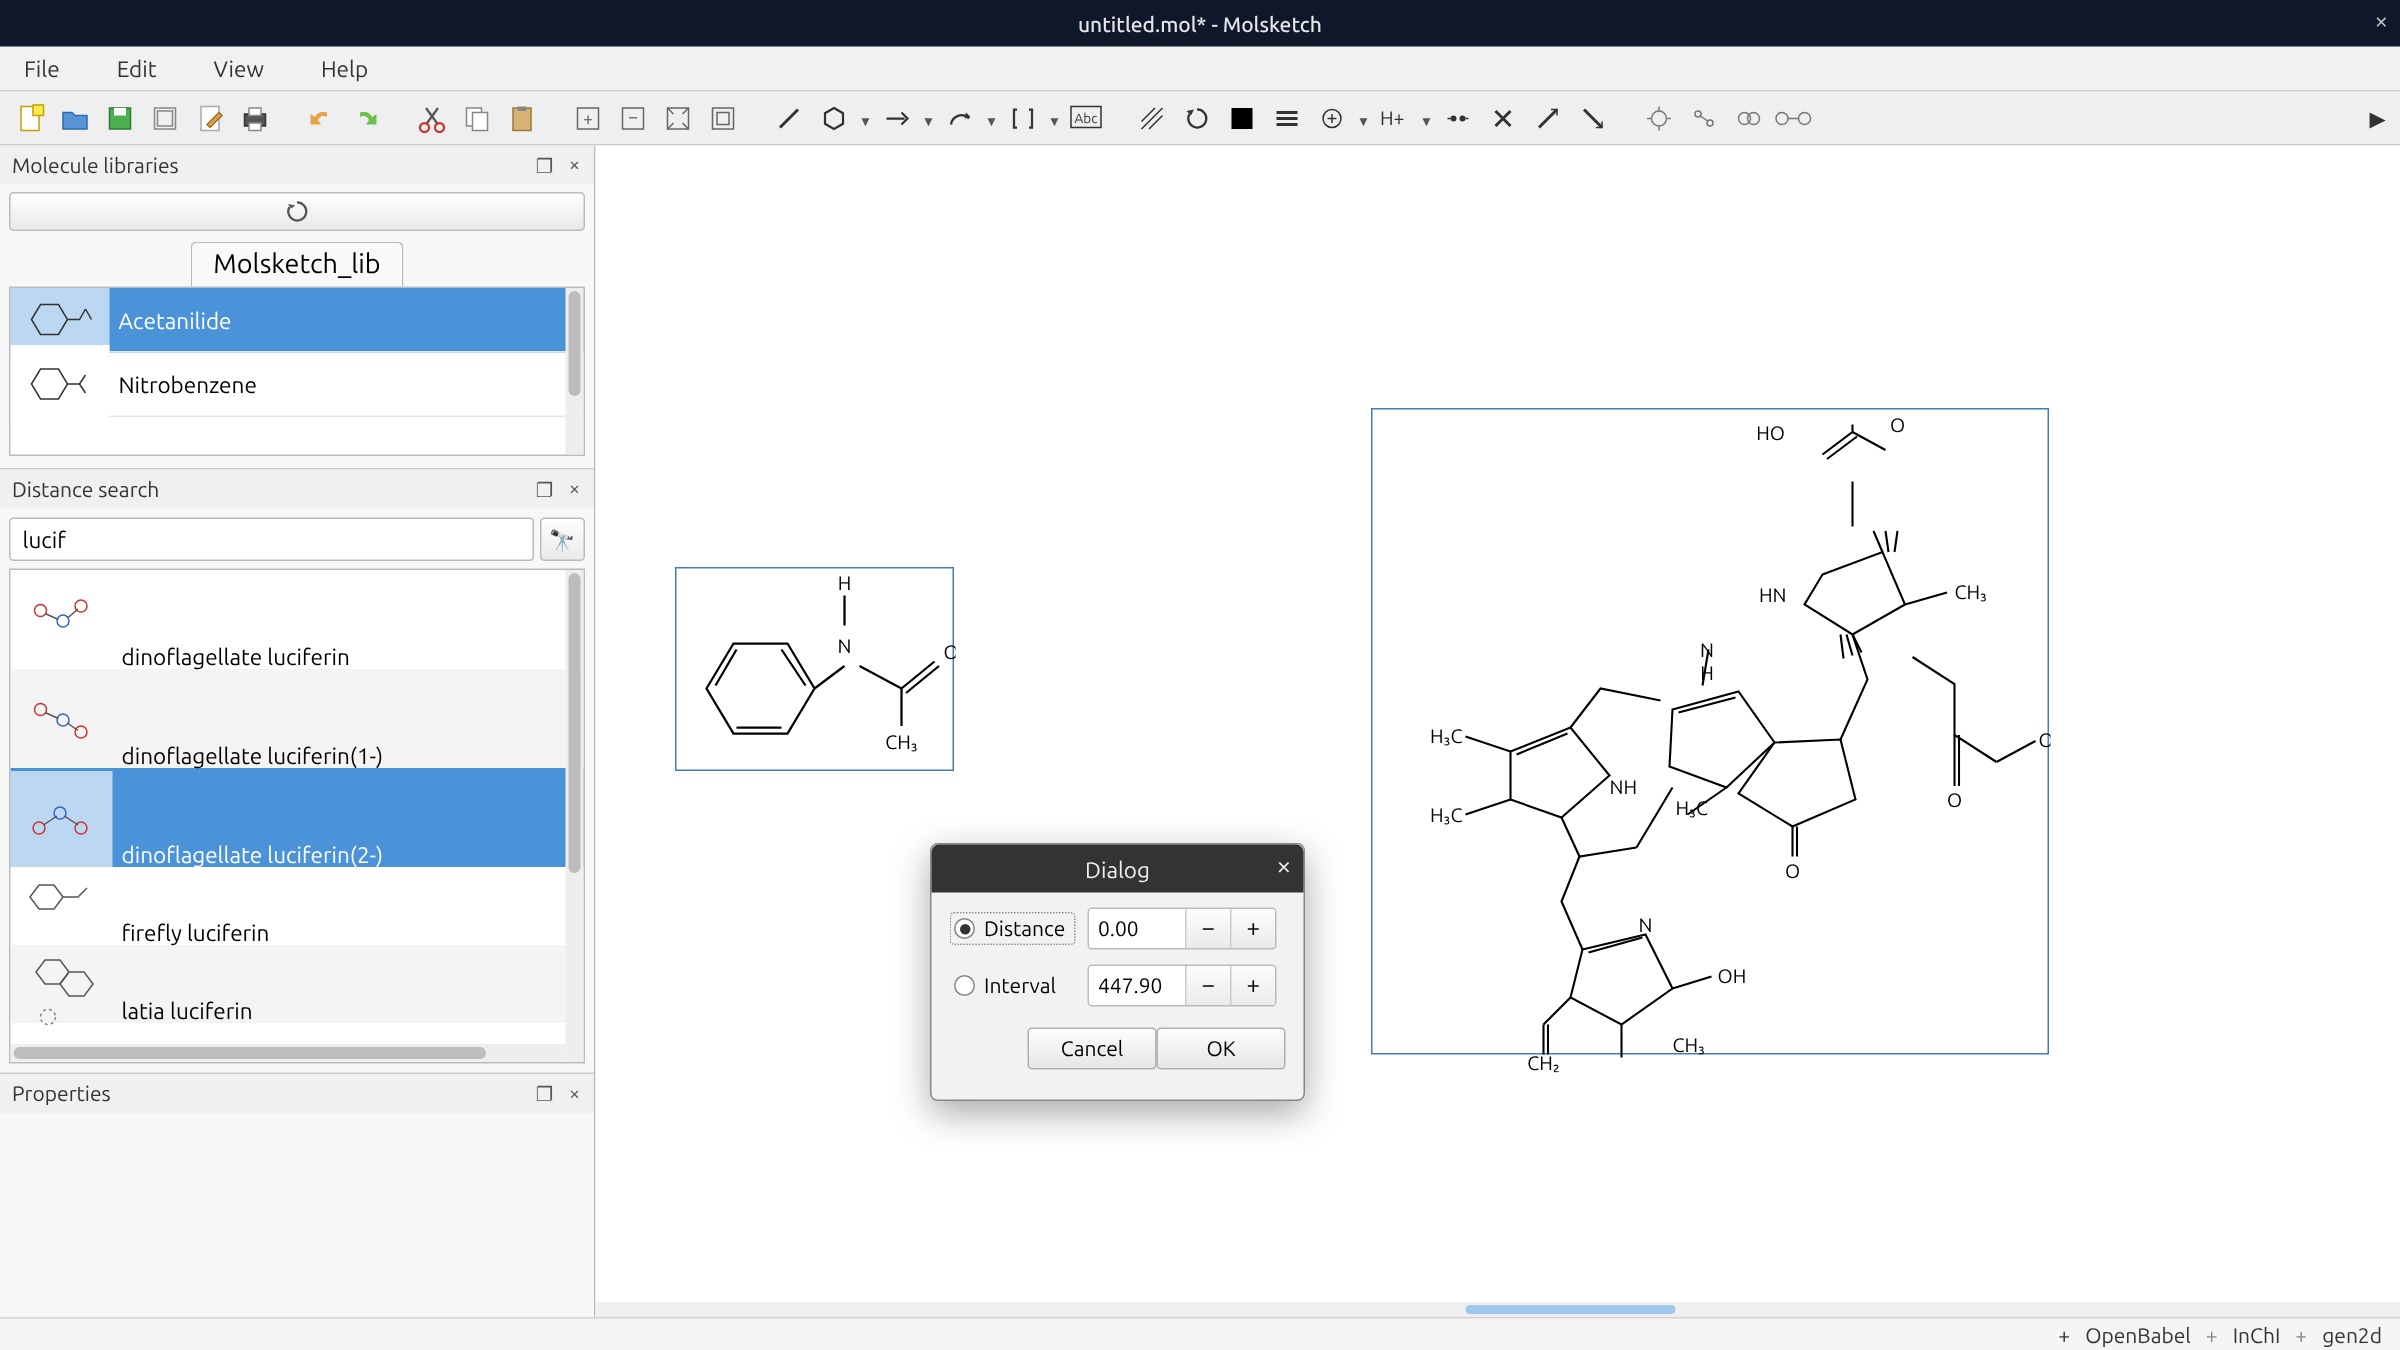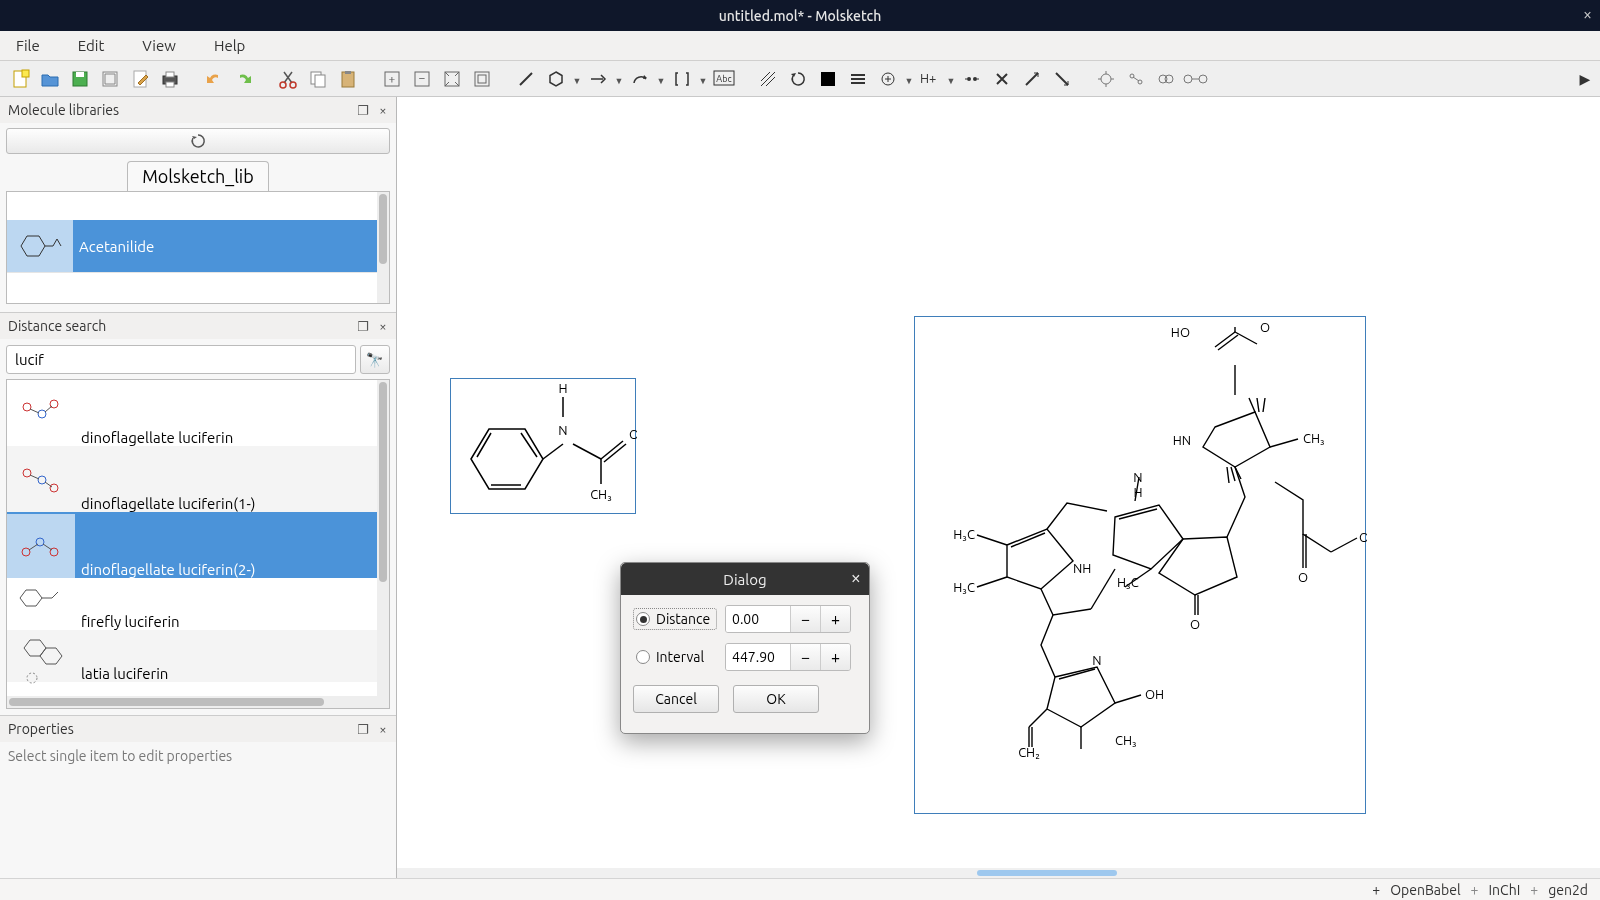--- a/index.html
+++ b/index.html
@@ -30,21 +30,21 @@
   .panel-header { background: #f1f0ef; color: #333; height: 26px; display: flex; align-items: center; padding: 0 8px; font-size: 14px; position: relative; }
   .panel-header .controls { position: absolute; right: 4px; top: 4px; display: flex; gap: 2px; }
   .panel-header .controls span { width: 18px; height: 18px; display:flex; align-items:center; justify-content:center; color:#555; font-size:13px; cursor:pointer;}
 
   
   #panel-libs { flex: 0 0 auto; height: 216px; border-bottom: 1px solid #ccc; }
   .libs-refresh { margin: 5px 6px 4px 6px; height: 26px; border: 1px solid #bbb; border-radius: 3px; background: linear-gradient(#fefefe,#e9e9e9); display:flex; align-items:center; justify-content:center; cursor:pointer; }
   .libs-tabs { display:flex; justify-content:center; margin-top: 3px; }
   .libs-tab { border: 1px solid #bbb; border-bottom: none; border-radius: 4px 4px 0 0; padding: 4px 14px 5px 14px; background: #f9f9f9; font-size: 18px; }
   .libs-list { margin: 0 6px 6px 6px; border: 1px solid #bbb; background: #fff; height: 113px; overflow: hidden; position: relative; }
-  .libs-list .row { display:flex; align-items:center; height: 53px; border-bottom: 1px solid #e5e5e5; cursor:pointer;margin-top:28px; }
+  .libs-list .row { display:flex; align-items:center; height: 43px; border-bottom: 1px solid #e5e5e5; cursor:pointer; }
   .libs-list .row .thumb { width: 66px; height: 52px; background:#fff; display:flex; align-items:center; justify-content:center; }
   .libs-list .row .lbl { padding-left: 6px; font-size: 15px; }
   .libs-list .row.selected { background: #4b93d9; color: #fff; }
   .libs-list .row.selected .thumb { background:#bcd7f1; }
   .libs-scroll { position:absolute; right:0; top:0; bottom:0; width: 12px; background:#eee; }
   .libs-scroll .thumbbar { position:absolute; left:2px; right:2px; top:2px; height:70px; background:#bdbdbd; border-radius:4px;}
 
   
   #panel-wiki { flex: 0 0 auto; height: 403px; border-bottom: 1px solid #ccc; }
   .wiki-searchrow { display:flex; gap:4px; margin: 6px 6px 5px 6px; }
@@ -83,21 +83,21 @@
   .dialog .dhead .dclose { position:absolute; right:8px; top:4px; font-size:18px; cursor:pointer;}
   .dialog .dbody { padding: 10px 12px 8px 12px; }
   .dialog .drow { display:flex; align-items:center; gap: 8px; margin-bottom: 10px; }
   .dialog .rlabel { display:flex; align-items:center; gap:6px; width: 84px; border:1px dotted transparent; padding:2px 2px; border-radius:3px;}
   .dialog .rlabel.focused { border:1px dotted #888; }
   .dialog .radio { width:14px; height:14px; border-radius:50%; border:1px solid #888; display:inline-flex; align-items:center; justify-content:center; background:#fff;}
   .dialog .radio.checked::after { content:""; width:7px; height:7px; background:#333; border-radius:50%; }
   .dialog .spin { display:flex; border:1px solid #bbb; border-radius:3px; overflow:hidden; }
   .dialog .spin input { width: 64px; border:none; padding:5px 6px; font-size:14px; background:#fff;}
   .dialog .spin button { width: 30px; border:none; border-left:1px solid #ccc; background:linear-gradient(#fdfdfd,#eaeaea); font-size:16px; cursor:pointer;}
-  .dialog .dactions { display:flex; justify-content:flex-start; gap: 14px; padding: 4px 0 12px 0;}
+  .dialog .dactions { display:flex; justify-content:flex-end; padding: 4px 0 12px 0;}
   .dialog .dactions button { width: 86px; height: 28px; border:1px solid #b0b0b0; border-radius:3px; background:linear-gradient(#fdfdfd,#e6e6e6); font-size:14px; cursor:pointer;}
 
   
   .thumb svg { width: 58px; height: 44px; }
 </style>
 </head>
 <body>
 
 <div class="titlebar">
   <span class="title">untitled.mol* - Molsketch</span>
@@ -460,21 +460,20 @@
     </div>
 
     <div class="panel" id="panel-props">
       <div class="panel-header">
         <span>Properties</span>
         <div class="controls">
           <span>❐</span>
           <span>×</span>
         </div>
       </div>
-      <div class="hint">Select single item to edit properties</div>
     </div>
 
   </div>
 
   <div class="canvas">
     <div class="selbox" style="left:53px; top:281px; width:186px; height:136px;">
       <svg width="186" height="136" style="position:absolute;left:0;top:0;">
         <polygon points="20,80 38,50 74,50 92,80 74,110 38,110" fill="none" stroke="#000" stroke-width="1.5"></polygon>
         <path d="M26,78 L40,54 M70,54 L86,78 M70,106 L40,106" stroke="#000" stroke-width="1.5"></path>
         <line x1="92" y1="80" x2="112" y2="65" stroke="#000" stroke-width="1.5"></line>
@@ -483,21 +482,21 @@
         <line x1="150" y1="80" x2="150" y2="105" stroke="#000" stroke-width="1.5"></line>
         <line x1="150" y1="80" x2="172" y2="62" stroke="#000" stroke-width="1.5"></line>
         <line x1="153" y1="83" x2="175" y2="65" stroke="#000" stroke-width="1.5"></line>
         <text x="112" y="14" font-size="13" text-anchor="middle">H</text>
         <text x="112" y="56" font-size="13" text-anchor="middle">N</text>
         <text x="178" y="60" font-size="13" text-anchor="start">O</text>
         <text x="150" y="120" font-size="13" text-anchor="middle">CH₃</text>
       </svg>
     </div>
 
-    <div class="selbox" style="left:517px; top:175px; width:452px; height:498px;margin-top:44px;">
+    <div class="selbox" style="left:517px; top:175px; width:452px; height:431px;">
       <svg width="452" height="442" style="position:absolute;left:0;top:0;font-size:13px;">
         <g stroke="#000" stroke-width="1.4" fill="none">
 
           <path d="M300 30 l20 -15 l22 12"></path>
           <path d="M303 33 l20 -15"></path>
           <path d="M320 15 l0 -5"></path>
           <path d="M320 48 l0 30"></path>
 
           <polygon points="300,110 340,95 355,130 320,150 288,130"></polygon>
           <path d="M355 130 l28 -8"></path>

